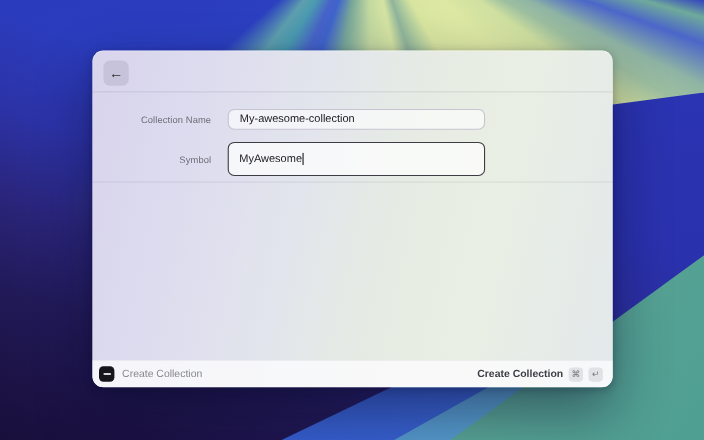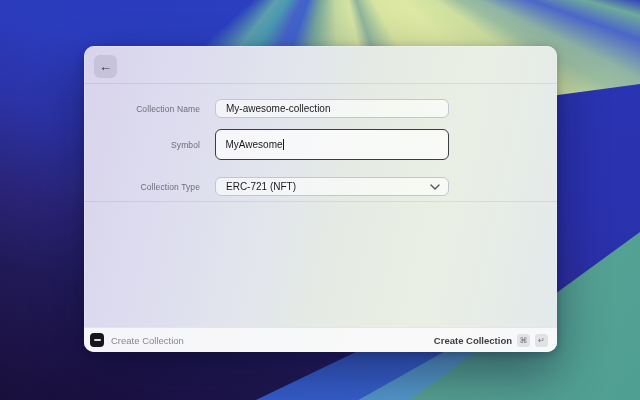--- a/index.html
+++ b/index.html
@@ -63,21 +63,21 @@
   .dlg-header { position: relative; height: 38px; flex: 0 0 38px;
     border-bottom: 1px solid rgba(60,60,90,0.10); }
   .back-btn {
     position: absolute; left: 10px; top: 9px; width: 23px; height: 23px;
     border-radius: 6px; background: rgba(110,110,135,0.18);
     display: flex; align-items: center; justify-content: center;
     font-size: 13px; color: #2f2f36; cursor: pointer;
   }
 
   .dlg-body { flex: 1 1 auto; position: relative; }
-  .form-row { display: flex; align-items: center; margin-left: 12px; }
+  .form-row { display: flex; align-items: center; margin-left: 4px; }
   .row-1 { margin-top: 15px; }
   .row-2 { margin-top: 11px; }
   .row-3 { margin-top: 17px; }
   .field-label {
     width: 104px; text-align: right; font-size: 8.5px; color: #6d6d78;
     letter-spacing: 0.1px; flex: 0 0 104px;
   }
   .field-box {
     margin-left: 15px; width: 234px; height: 19px;
     border: 1px solid #c5c5d2; border-radius: 6px;
@@ -147,29 +147,20 @@
     </div>
 
     <div class="form-row row-2">
       <div class="field-label">Symbol</div>
       <div class="field-box focused">
         <span>MyAwesome</span>
         <span class="caret"></span>
       </div>
     </div>
 
-    <div class="form-row row-3">
-      <div class="field-label">Collection Type</div>
-      <div class="field-box select-box">
-        <span class="val">ERC-721 (NFT)</span>
-        <svg width="10" height="6" viewBox="0 0 10 6">
-          <polyline points="1,1 5,5 9,1" fill="none" stroke="#52525b" stroke-width="1.4" stroke-linecap="round" stroke-linejoin="round"></polyline>
-        </svg>
-      </div>
-    </div>
 
     <div class="quota-divider"></div>
 
   </div>
 
   <div class="dlg-footer">
     <div class="logo-chip">
       <div class="logo-dash"></div>
     </div>
     <div class="footer-left-label">Create Collection</div>

